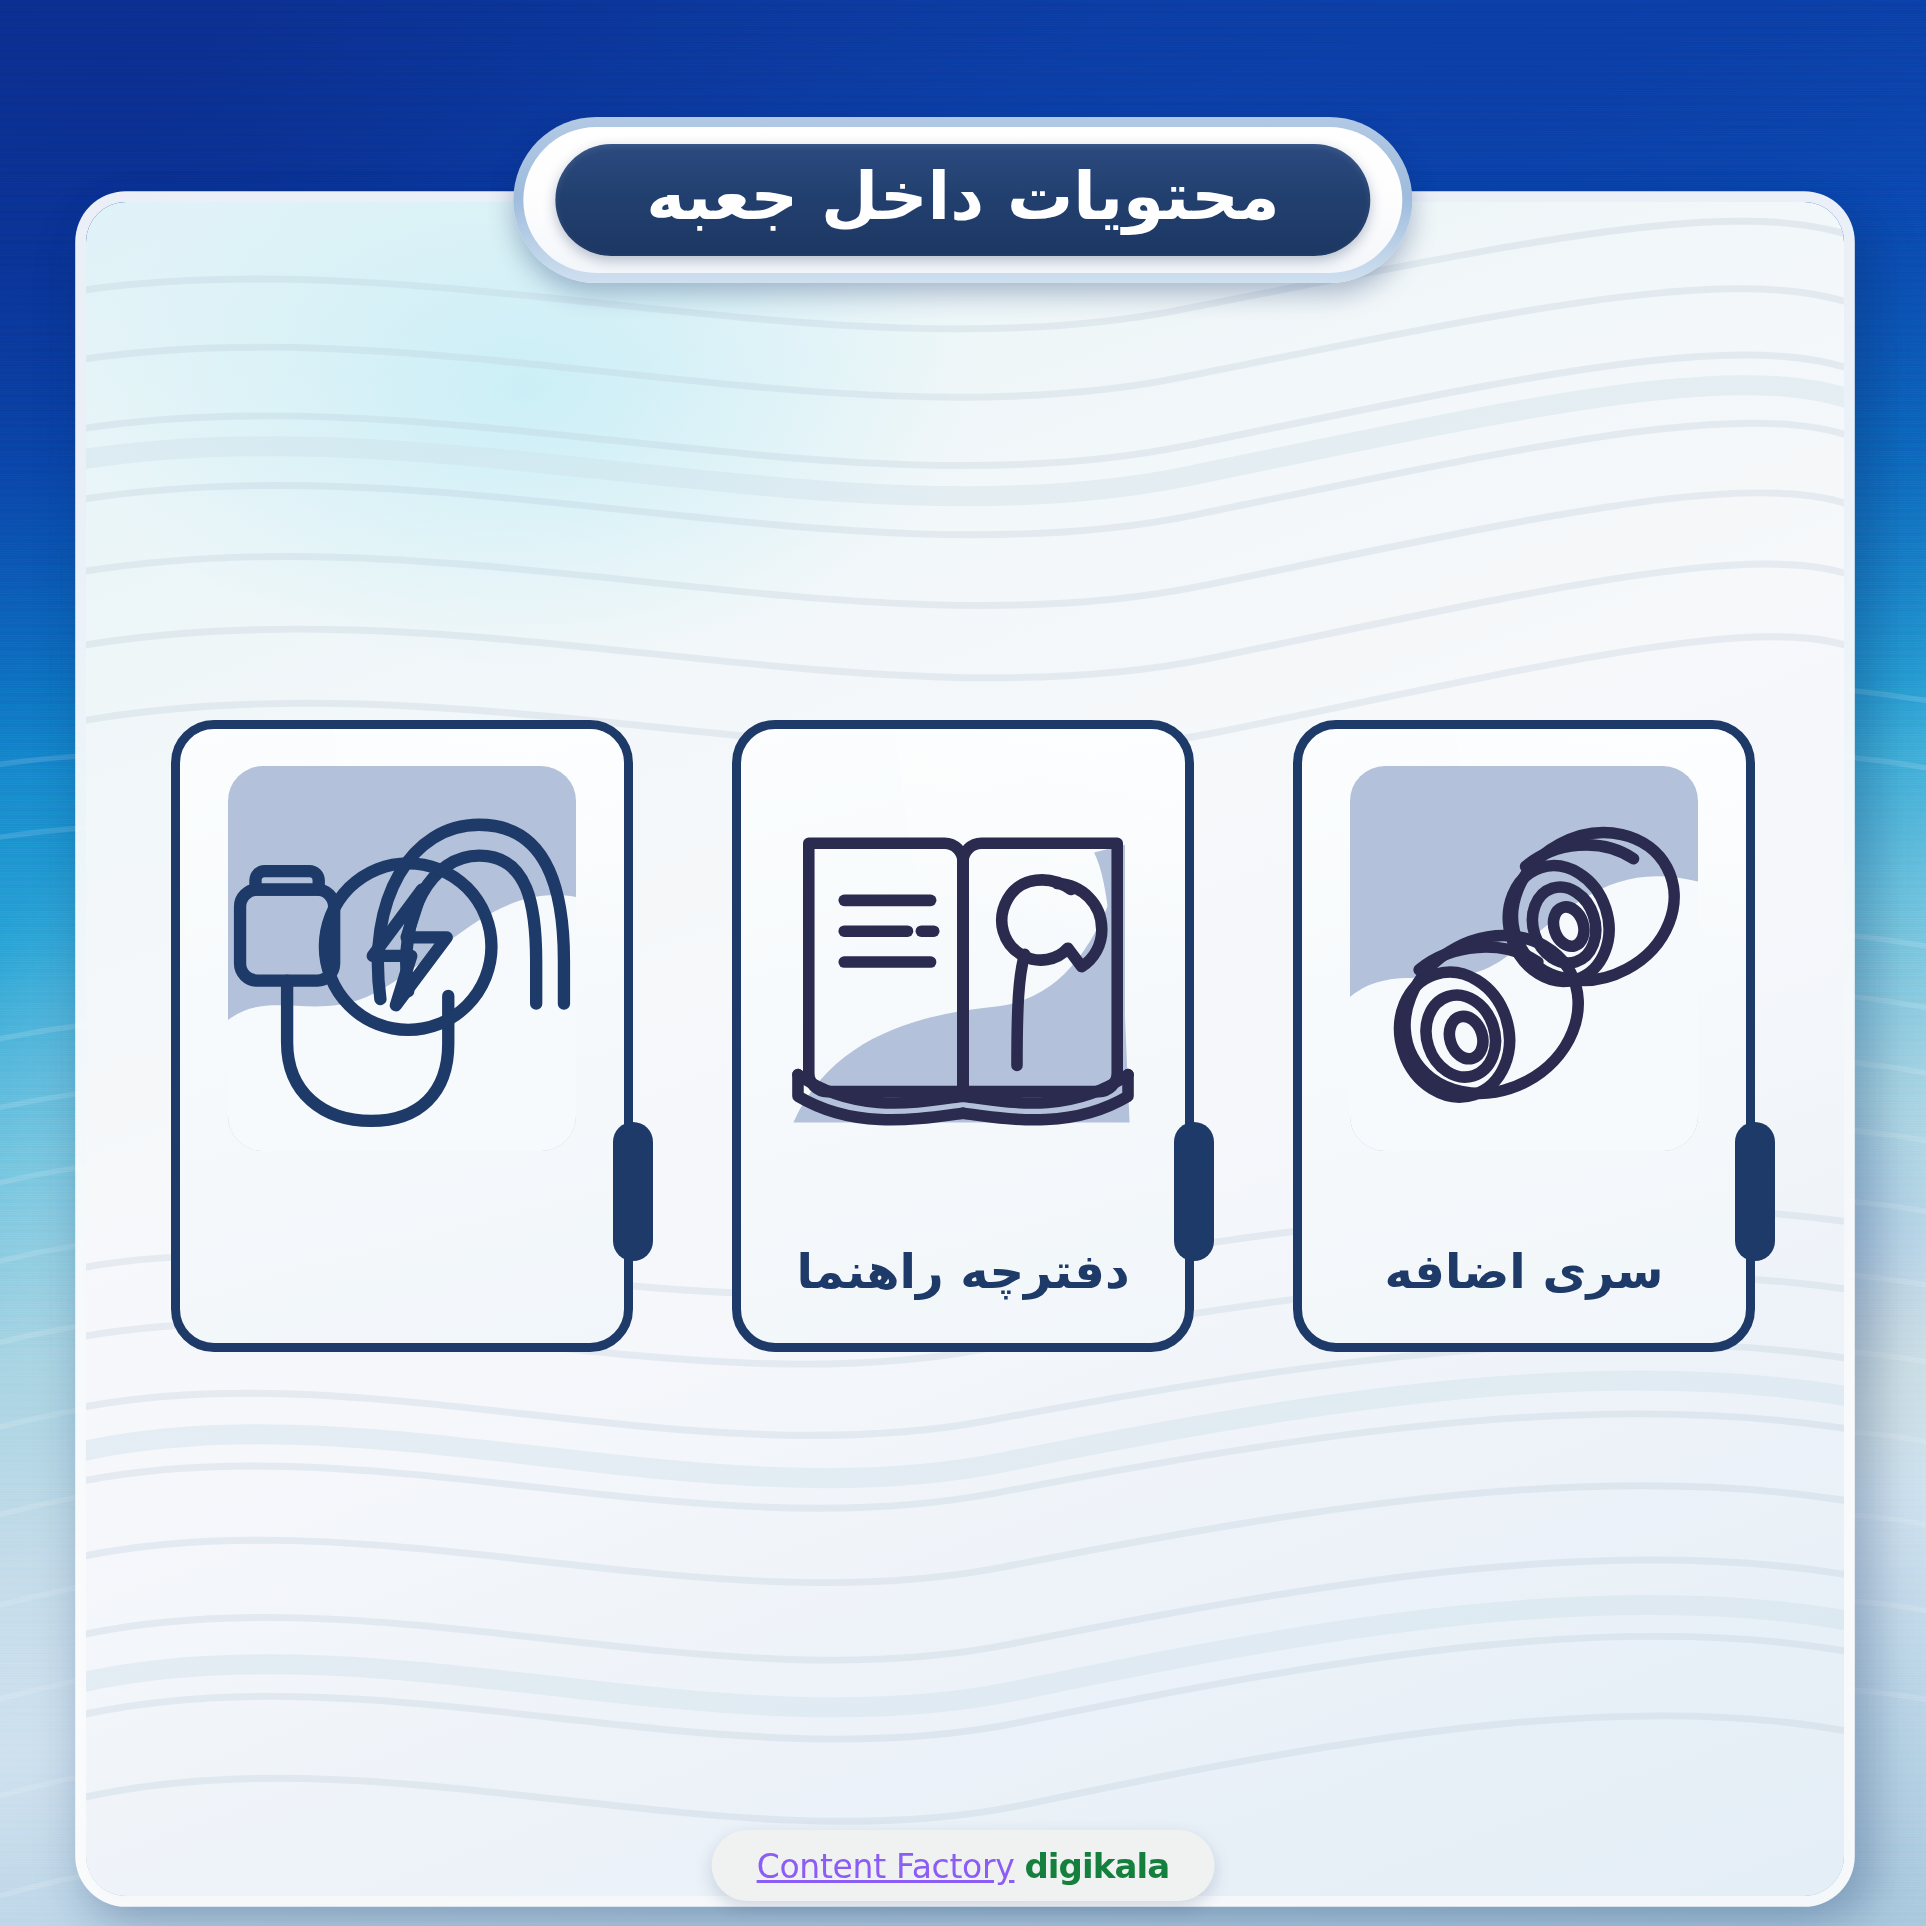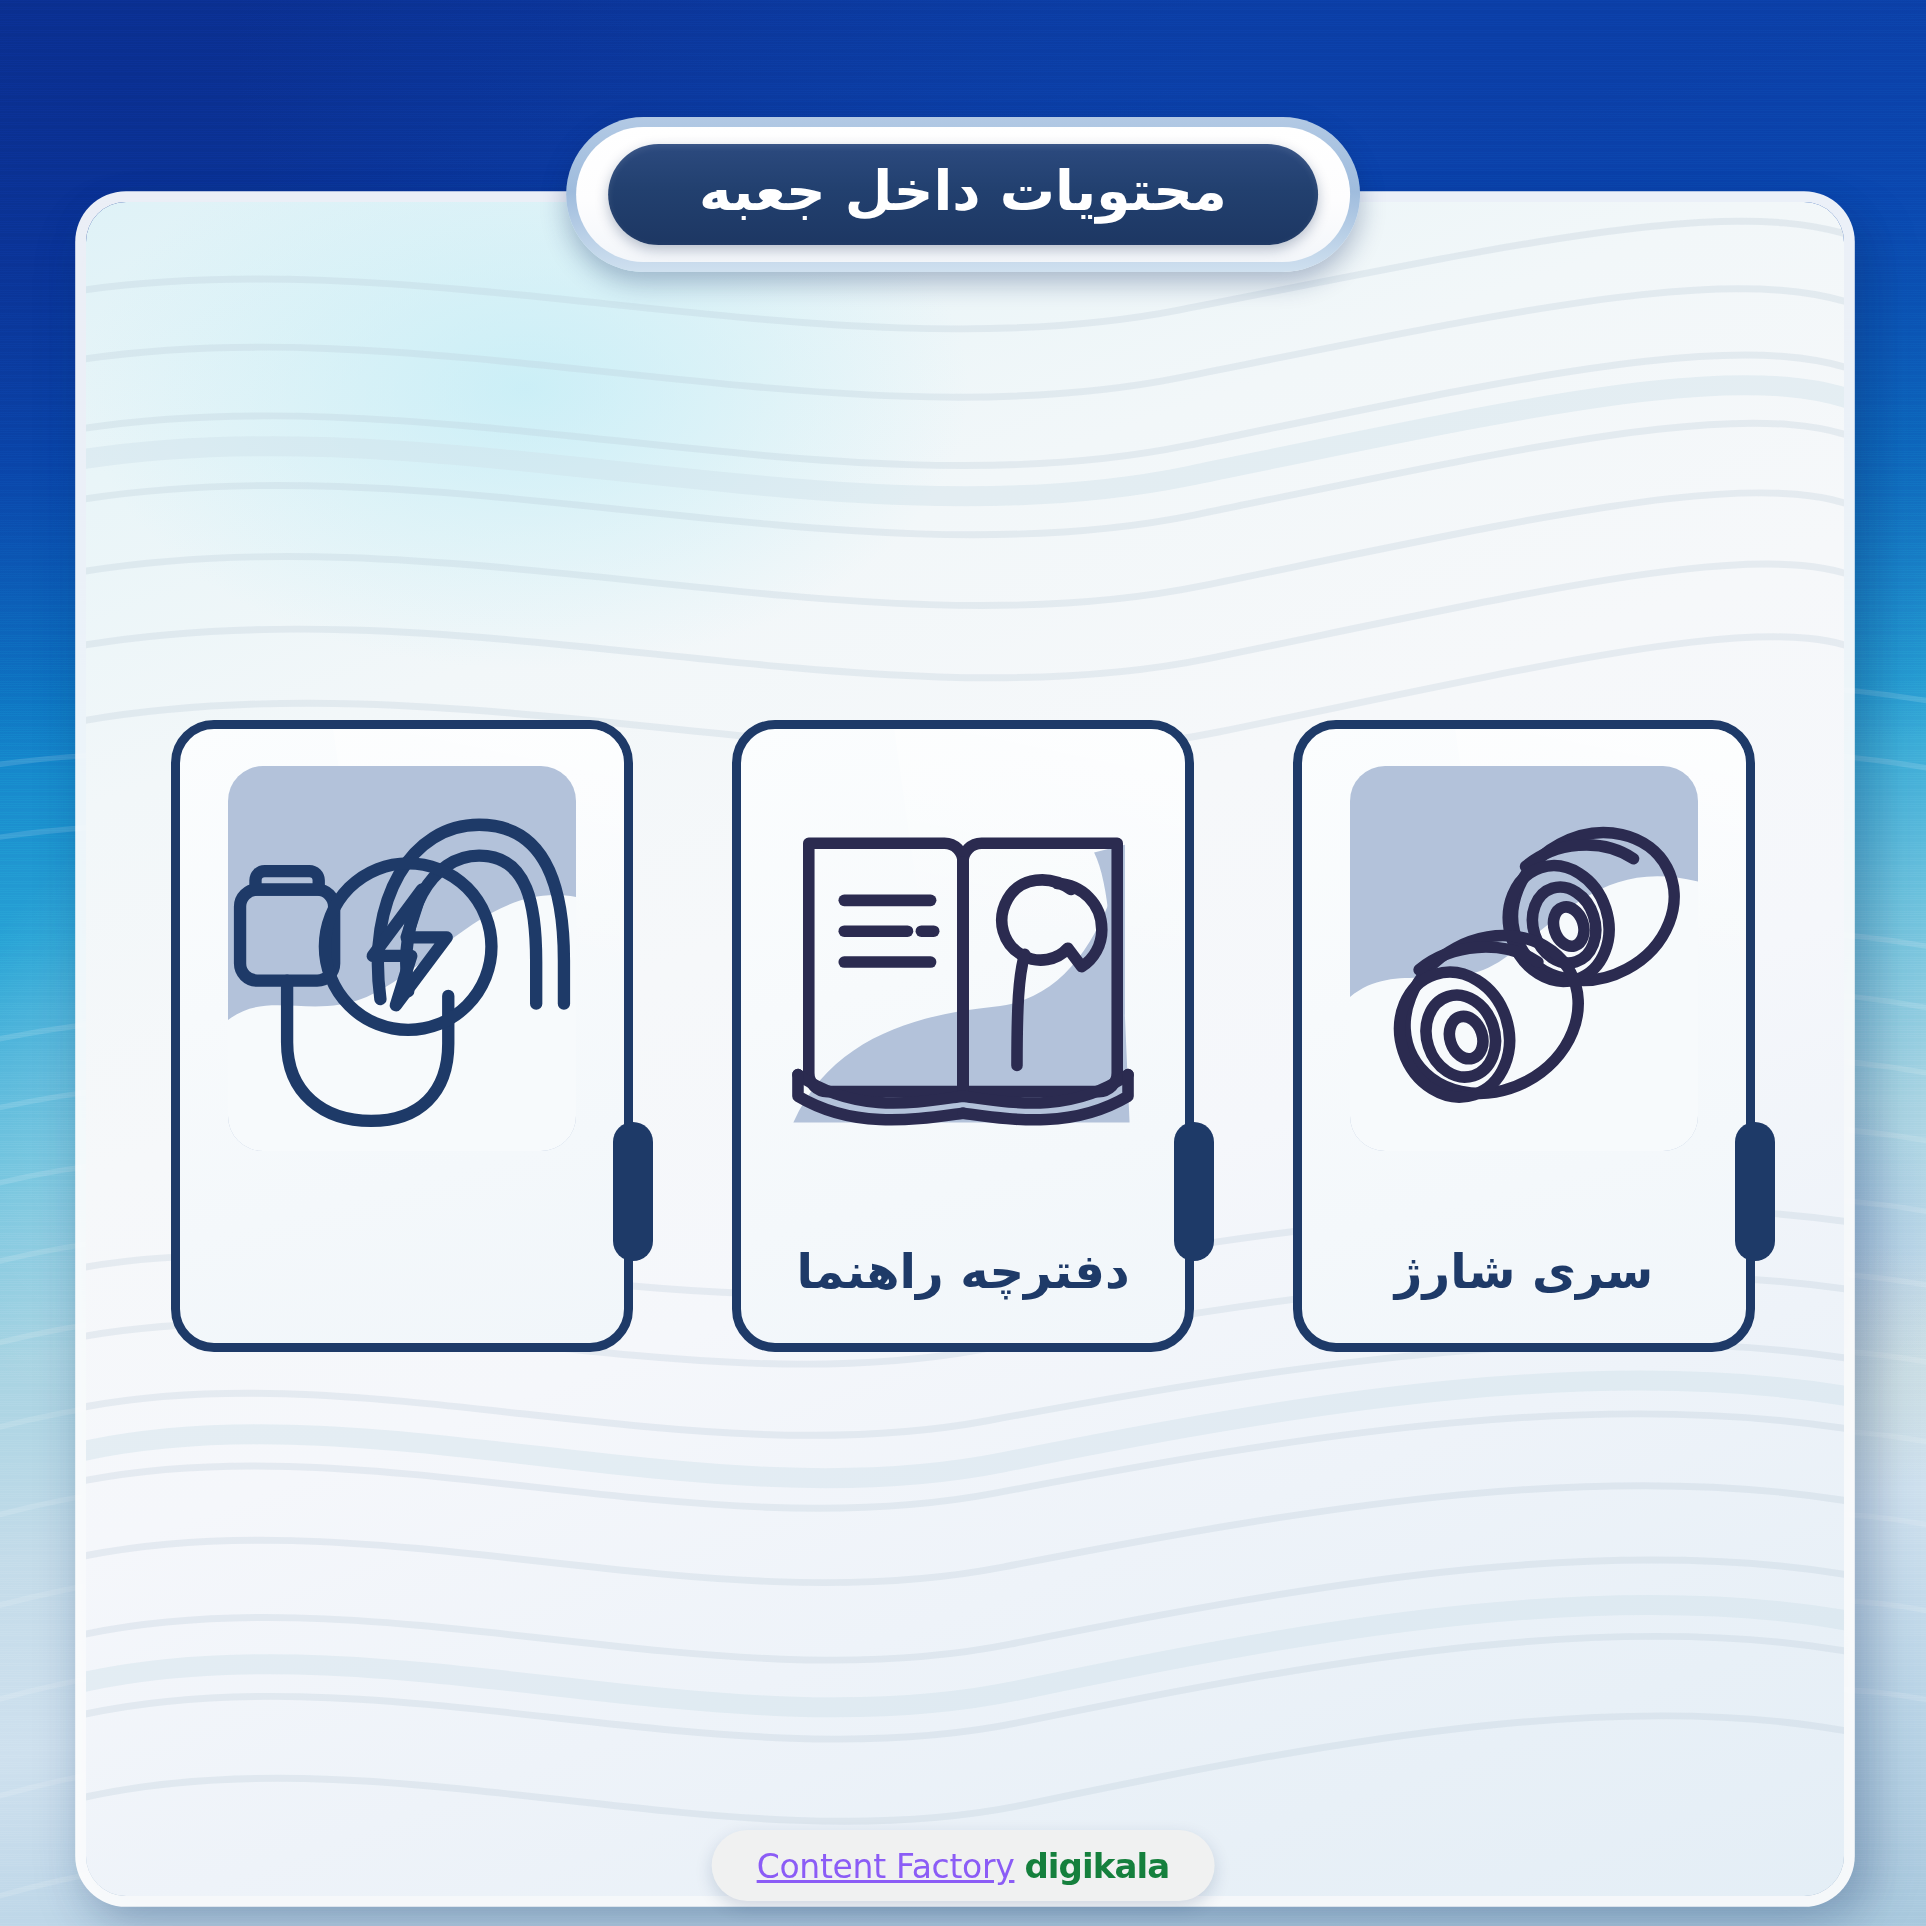--- a/index.html
+++ b/index.html
@@ -143,21 +143,21 @@
     border-radius: 770px;
     padding: 20px 91px 26px;
     background: linear-gradient(180deg, #2c4a7f 0%, #22406f 45%, #1d3763 100%);
     box-shadow: inset 0 2.3px 7px rgba(255,255,255,.10), 0 4.6px 12.3px rgba(10,35,80,.28);
     display: flex;
     align-items: center;
     justify-content: center;
   }
   .title-text {
     color: #ffffff;
-    font-size: 55px;
+    font-size: 66px;
     font-weight: 700;
     letter-spacing: -0.8px;
     line-height: 1;
     white-space: nowrap;
     direction: rtl;
   }
 
   
   .cards {
     position: absolute;
@@ -373,21 +373,21 @@
 
             <ellipse cx="218" cy="330" rx="116" ry="98" transform="rotate(-28 218 330)"></ellipse>
             <path d="M124 272 C 166 238, 232 232, 278 262"></path>
             <ellipse cx="170" cy="356" rx="70" ry="82" transform="rotate(-18 170 356)"></ellipse>
             <ellipse cx="178" cy="358" rx="44" ry="54" transform="rotate(-18 178 358)"></ellipse>
             <ellipse cx="185" cy="360" rx="21" ry="28" transform="rotate(-18 185 360)"></ellipse>
           </g>
         </svg>
 
         <div class="card-label">
-          <span class="l1">سری شارژ</span>
+          <span class="l1">سری اضافه</span>
         </div>
       </div>
       <div class="card-tab"></div>
     </div>
 
     <div class="card-slot">
       <div class="card">
         <div class="card-sheen"></div>
 
         <svg class="card-art" viewBox="0 0 520 520">

